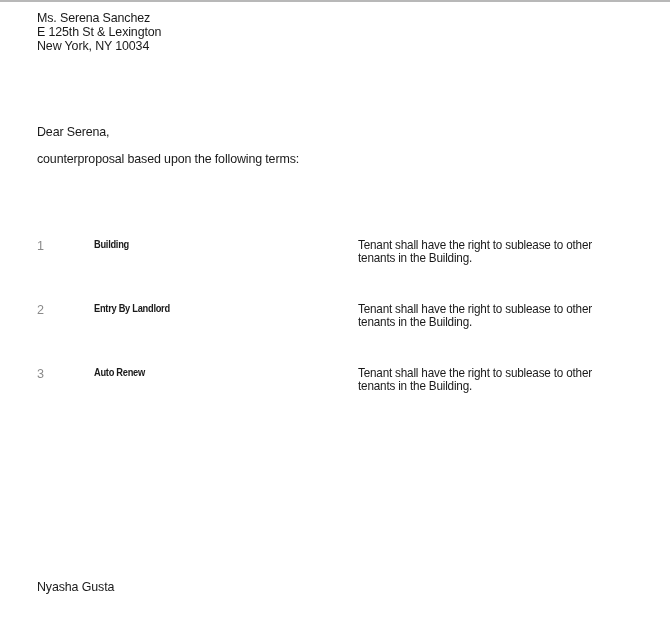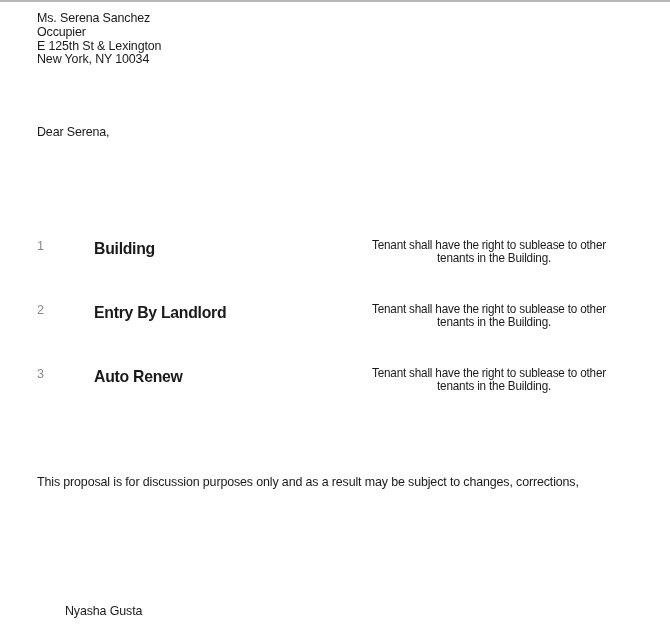--- a/index.html
+++ b/index.html
@@ -70,74 +70,73 @@
       left: 37px;
       top: 0;
       color: #8a8a8a;
       font-size: 12.6px;
     }
     .term-label {
       position: absolute;
       left: 82px;
       top: 0;
       font-weight: bold;
-      font-size: 17px;
+      font-size: 10px;
       letter-spacing: -0.3px;
       white-space: nowrap;
       padding-left: 12px;
     }
     .term-desc {
       position: absolute;
       left: 358px;
       top: 0;
       font-size: 12.6px;
       line-height: 13.2px;
       letter-spacing: -0.2px;
       width: 280px;
     }
-    .term-desc div { white-space: nowrap; text-align: center; }
+    .term-desc div { white-space: nowrap; }
     .disclaimer {
       position: absolute;
       left: 37px;
       top: 475px;
       width: 610px;
     }
     .disclaimer div { white-space: nowrap; }
     .signature {
       position: absolute;
       left: 37px;
-      top: 604px;
+      top: 580px;
       white-space: nowrap;
-      margin-left: 28px;
     }
     .narrow {
       display: inline-block;
       transform: scaleX(0.93);
       transform-origin: left center;
     }
   </style>
 </head>
 <body>
 
 <div class="top-border"></div>
 
 <div class="page">
 
   <div class="address txt">
     <div><span class="narrow">Ms. Serena Sanchez</span></div>
-    <div><span class="narrow">Occupier</span></div>
     <div><span class="narrow">E 125th St &amp; Lexington</span></div>
     <div><span class="narrow">New York, NY 10034</span></div>
   </div>
 
   <div class="salutation txt">
     <span class="narrow">Dear Serena,</span>
   </div>
 
   <div class="intro txt">
+    <div><span class="narrow">counterproposal based upon the following terms:</span></div>
   </div>
 
   <div class="terms">
     <div class="term-row" style="top:0px;">
       <span class="term-num">1</span>
       <span class="term-label"><span class="narrow">Building</span></span>
       <div class="term-desc">
         <div><span class="narrow">Tenant shall have the right to sublease to other</span></div>
         <div><span class="narrow">tenants in the Building.</span></div>
       </div>
@@ -156,20 +155,19 @@
       <span class="term-num">3</span>
       <span class="term-label"><span class="narrow">Auto Renew</span></span>
       <div class="term-desc">
         <div><span class="narrow">Tenant shall have the right to sublease to other</span></div>
         <div><span class="narrow">tenants in the Building.</span></div>
       </div>
     </div>
   </div>
 
   <div class="disclaimer txt">
-    <div><span class="narrow">This proposal is for discussion purposes only and as a result may be subject to changes, corrections,</span></div>
   </div>
 
   <div class="signature txt">
     <span class="narrow">Nyasha Gusta</span>
   </div>
 
 </div>
 
 </body></html>

